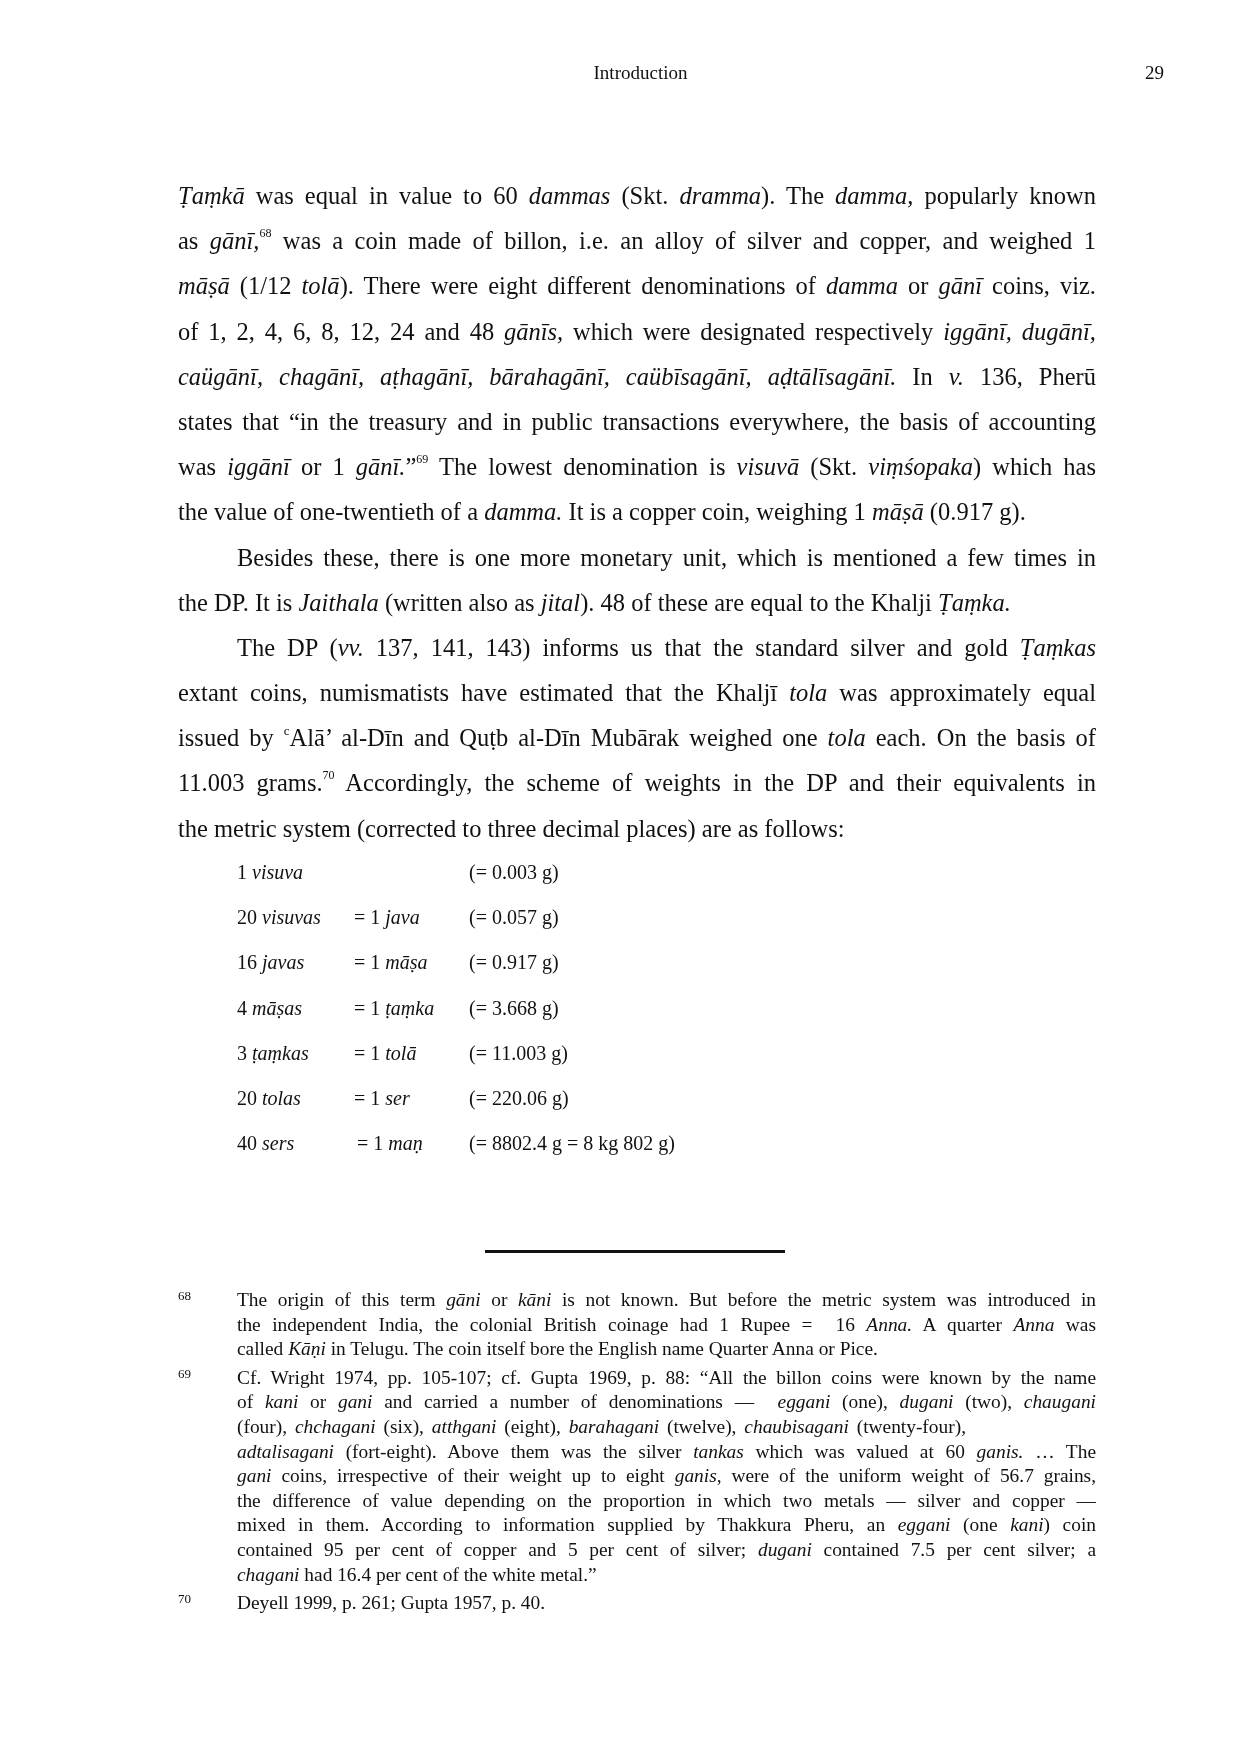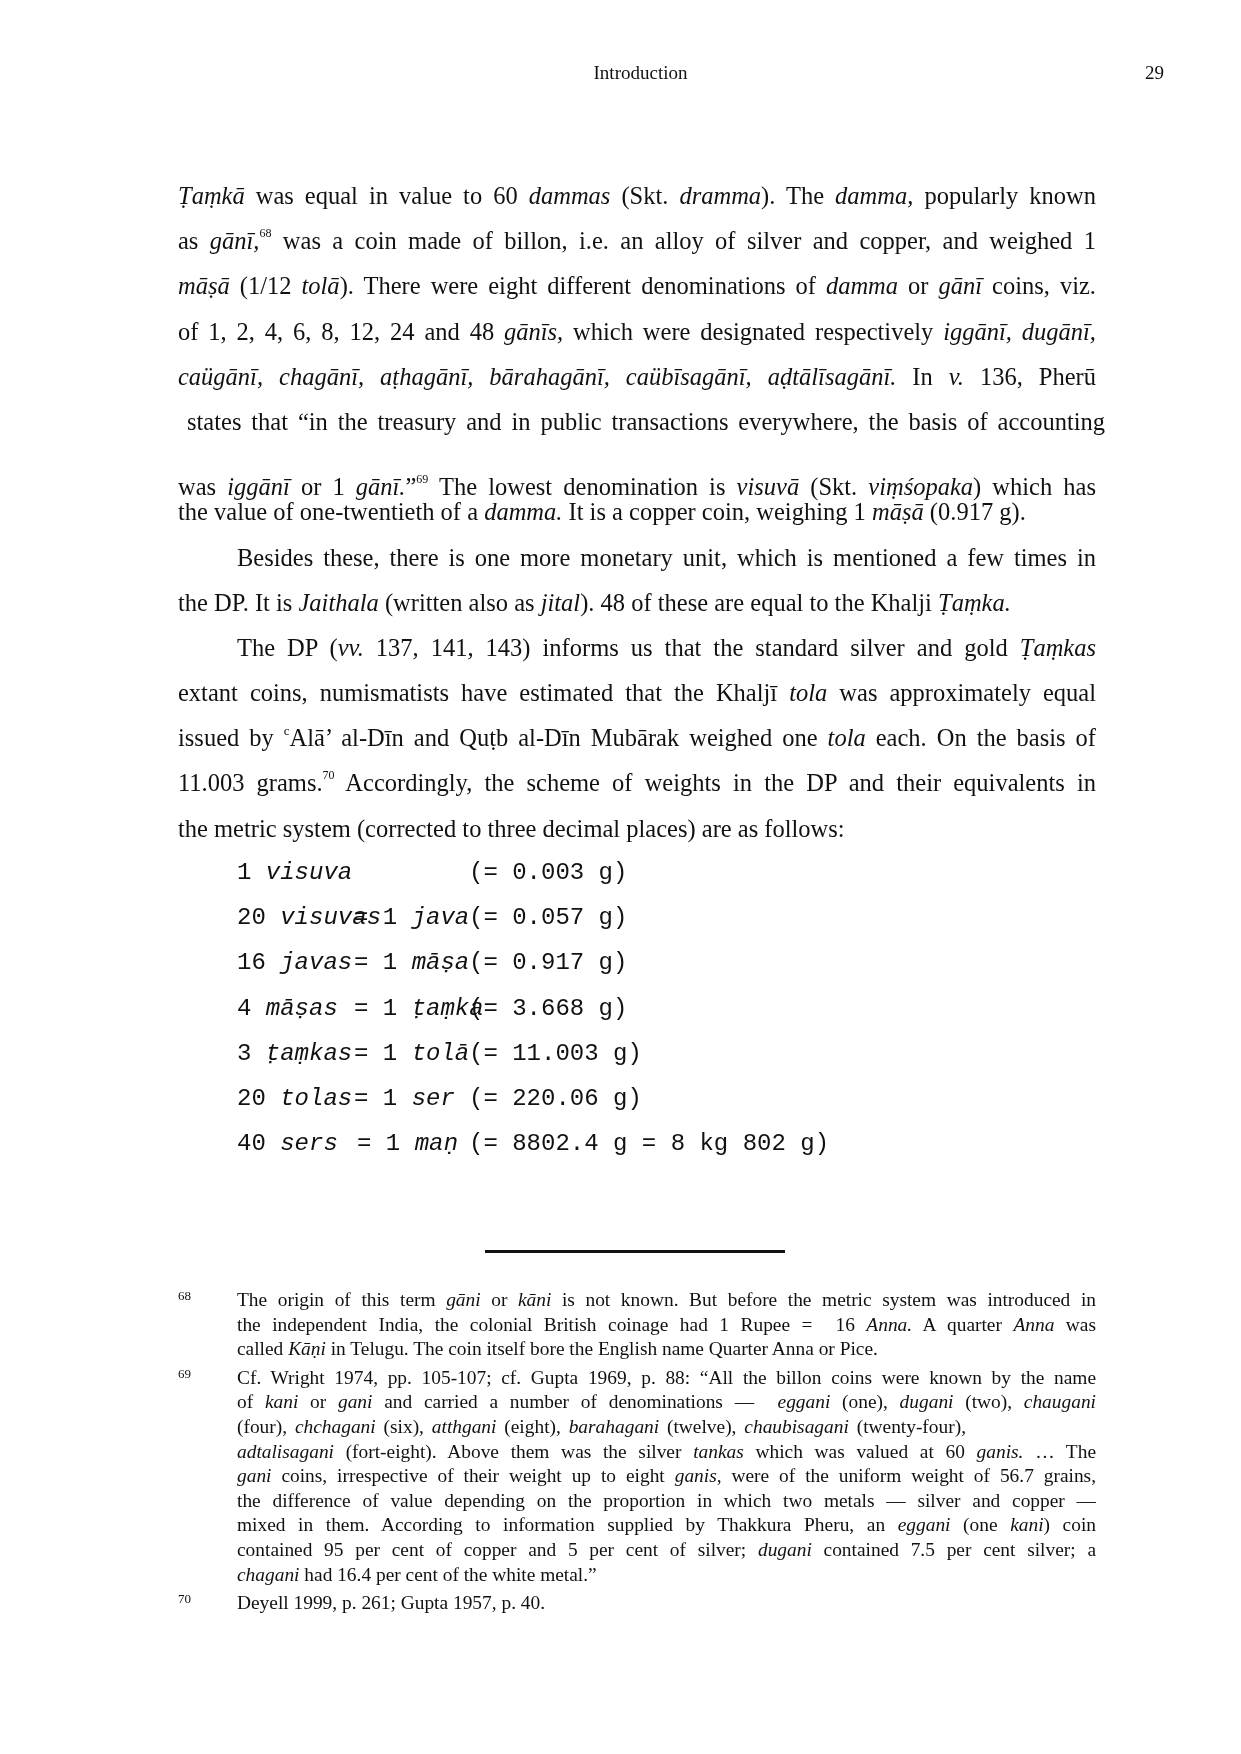--- a/index.html
+++ b/index.html
@@ -9,21 +9,21 @@
   .running-head { position: absolute; left: 0; width: 1241px; text-align: center; top: 0; margin-left: 20px; }
   .page-number { position: absolute; right: 77px; top: 0; }
   .body-text { position: absolute; left: 178px; top: 173px; width: 918px; font-size: 24.5px; line-height: 45.2px; }
   .line { white-space: nowrap; display: flex; justify-content: space-between; height: 45.2px; }
   .line.last { justify-content: flex-start; }
   .line.indent { padding-left: 59px; text-align: center; }
   .line span.seg { white-space: pre; }
   i { font-style: italic; }
   sup { font-size: 13px; vertical-align: 11px; line-height: 0; }
   sup.pre { font-size: 12px; vertical-align: 12px; }
-  .weights { position: absolute; left: 237px; top: 850px; font-size: 24px; line-height: 45.2px; font-family: Liberation Mono, monospace; }
+  .weights { position: absolute; left: 237px; top: 850px; font-size: 20px; line-height: 45.2px; }
   .wrow { display: flex; height: 45.2px; white-space: nowrap; }
   .wc1 { width: 117px; }
   .wc2 { width: 115px; }
   .wc3 { }
   .rule { position: absolute; left: 485px; top: 1250px; width: 300px; height: 3px; background: #111; }
   .footnotes { position: absolute; left: 178px; top: 1288px; width: 918px; font-size: 19.4px; line-height: 24.6px; }
   .fn { position: relative; padding-left: 59px; margin-bottom: 4px; }
   .fn-num { position: absolute; left: 0; top: -4px; font-size: 13px; }
   .fn-line { display: flex; justify-content: space-between; white-space: nowrap; }
   .fn-line.last { justify-content: flex-start; }
@@ -53,25 +53,25 @@
 
   <div class="line">
     <span style="word-spacing: 3.74707px;"><span class="seg">of 1, 2, 4, 6, 8, 12, 24 and 48 </span><i>gānīs,</i><span class="seg"> which were designated respectively </span><i>iggānī, dugānī,</i></span>
   </div>
 
   <div class="line">
     <span style="word-spacing: 9.87326px;"><i>caügānī, chagānī, aṭhagānī, bāraha­gānī, caübīsagānī, aḍtālīsagānī.</i><span class="seg"> In </span><i>v.</i><span class="seg"> 136, Pherū</span></span>
   </div>
 
   <div class="line">
-    <span class="seg" style="word-spacing: 3.73317px; margin-left: 9px;">states that “in the treasury and in public transactions everywhere, the basis of accounting</span>
+    <span class="seg" style="word-spacing: 3.73317px;">states that “in the treasury and in public transactions everywhere, the basis of accounting</span>
   </div>
 
   <div class="line">
-    <span style="word-spacing: 4.97356px; margin-top: 20px;"><span class="seg">was </span><i>iggānī</i><span class="seg"> or 1 </span><i>gānī.</i><span class="seg">”</span><sup class="pre">69</sup><span class="seg"> The lowest denomination is </span><i>visuvā</i><span class="seg"> (Skt. </span><i>viṃśopaka</i><span class="seg">) which has</span></span>
+    <span style="word-spacing: 4.97356px;"><span class="seg">was </span><i>iggānī</i><span class="seg"> or 1 </span><i>gānī.</i><span class="seg">”</span><sup class="pre">69</sup><span class="seg"> The lowest denomination is </span><i>visuvā</i><span class="seg"> (Skt. </span><i>viṃśopaka</i><span class="seg">) which has</span></span>
   </div>
 
   <div class="line last">
     <span><span class="seg">the value of one-twentieth of a </span><i>damma.</i><span class="seg"> It is a copper coin, weighing 1 </span><i>māṣā</i><span class="seg"> (0.917 g).</span></span>
   </div>
 
   <div class="line indent">
     <span class="seg" style="word-spacing: 3.81473px;">Besides these, there is one more monetary unit, which is mentioned a few times in</span>
   </div>
 

